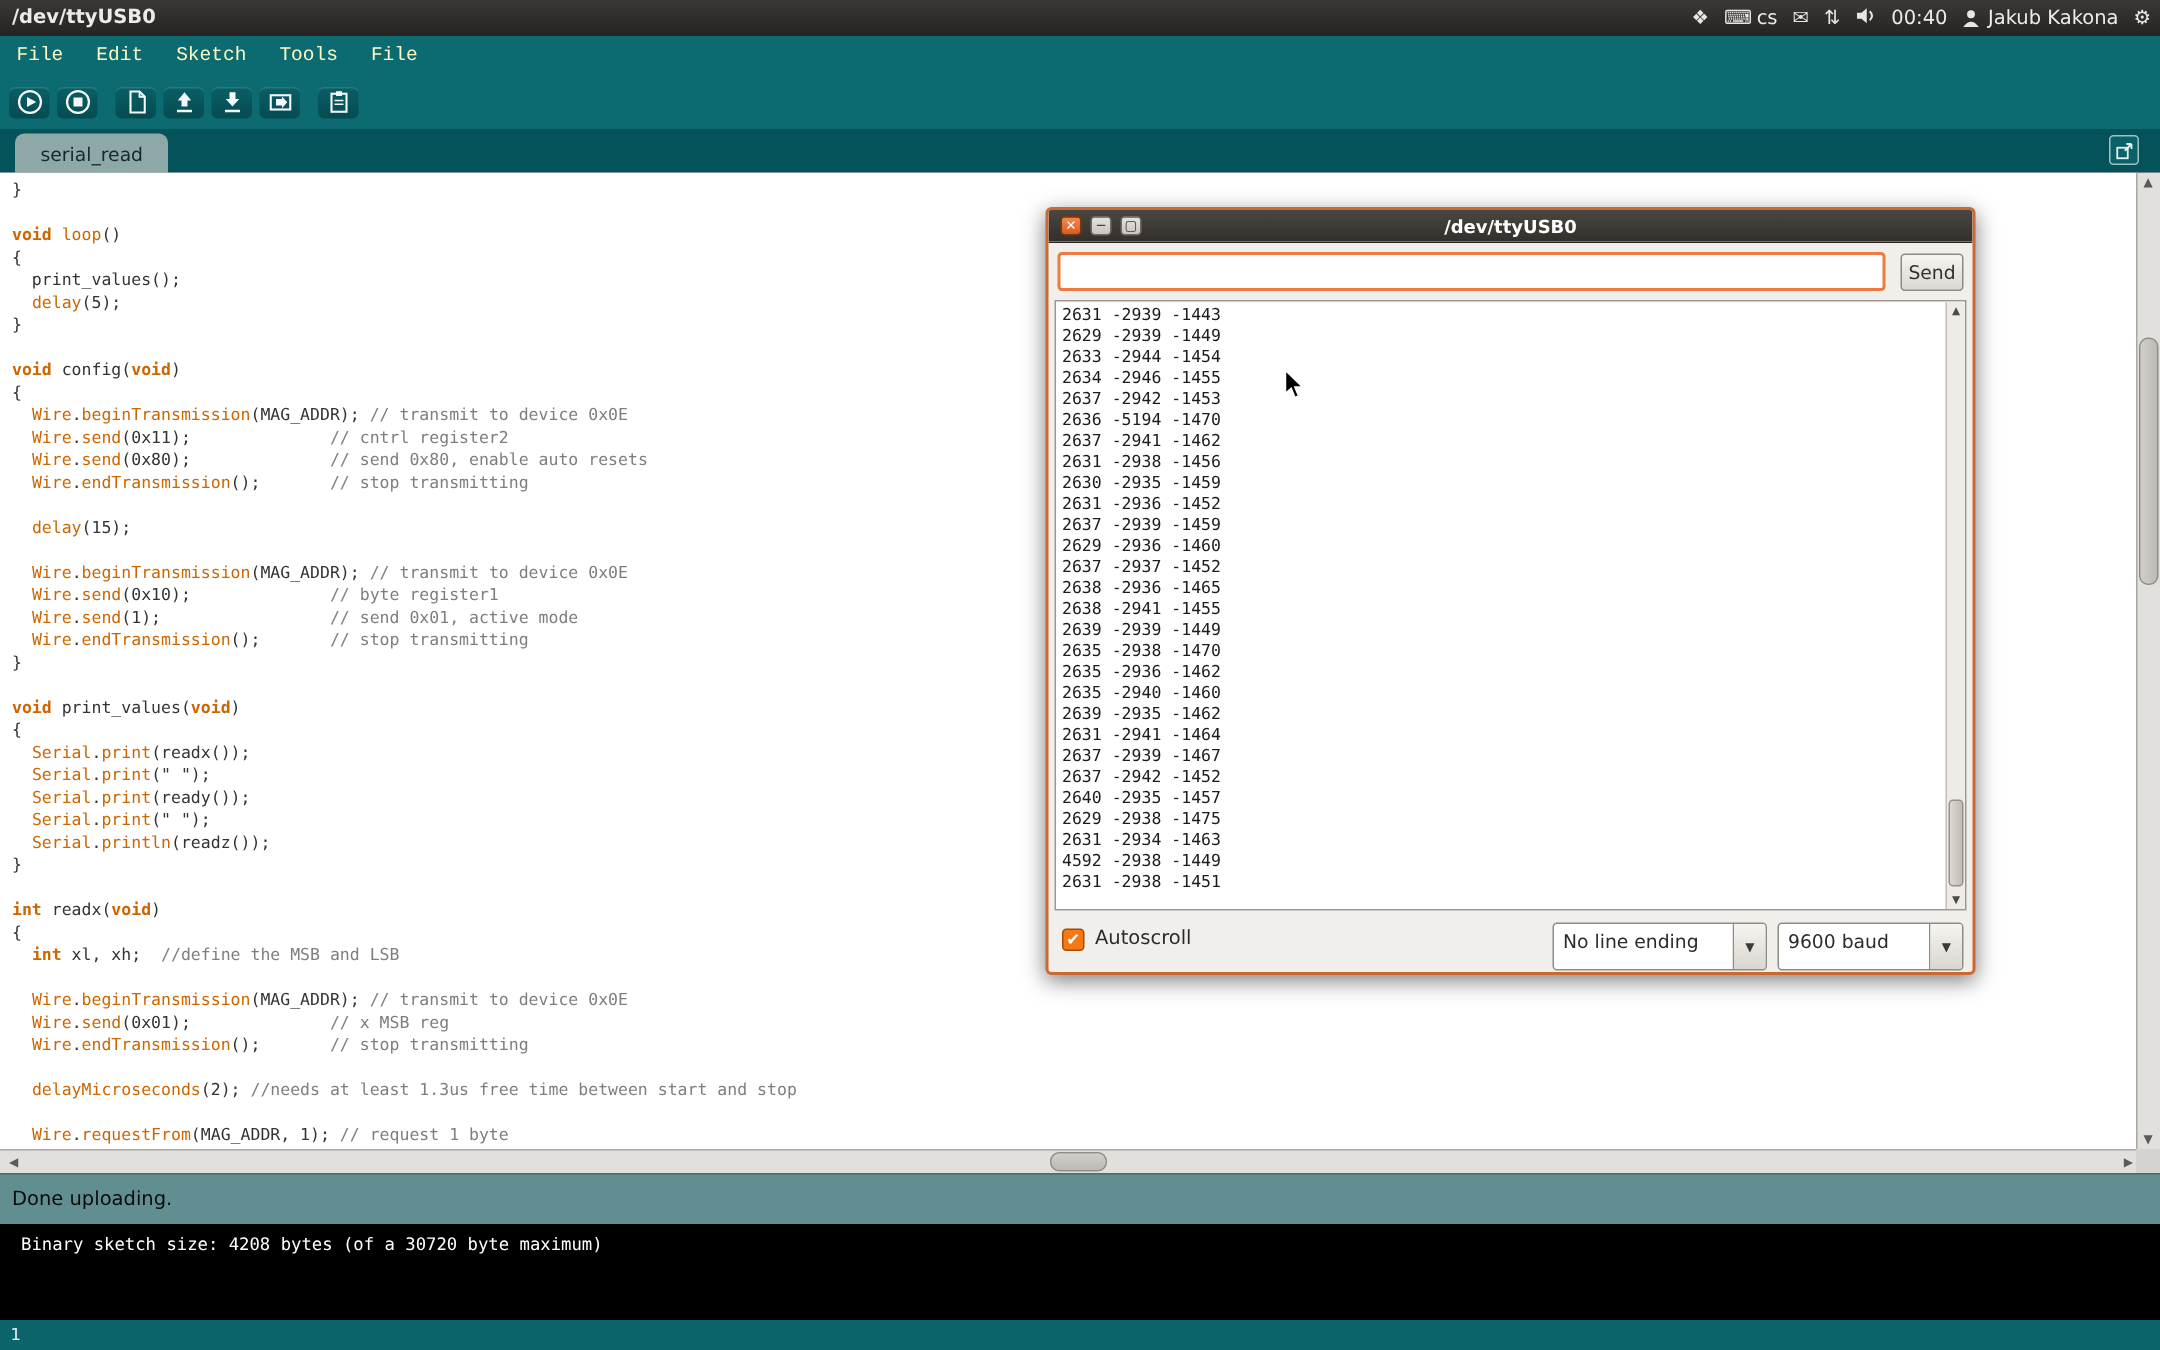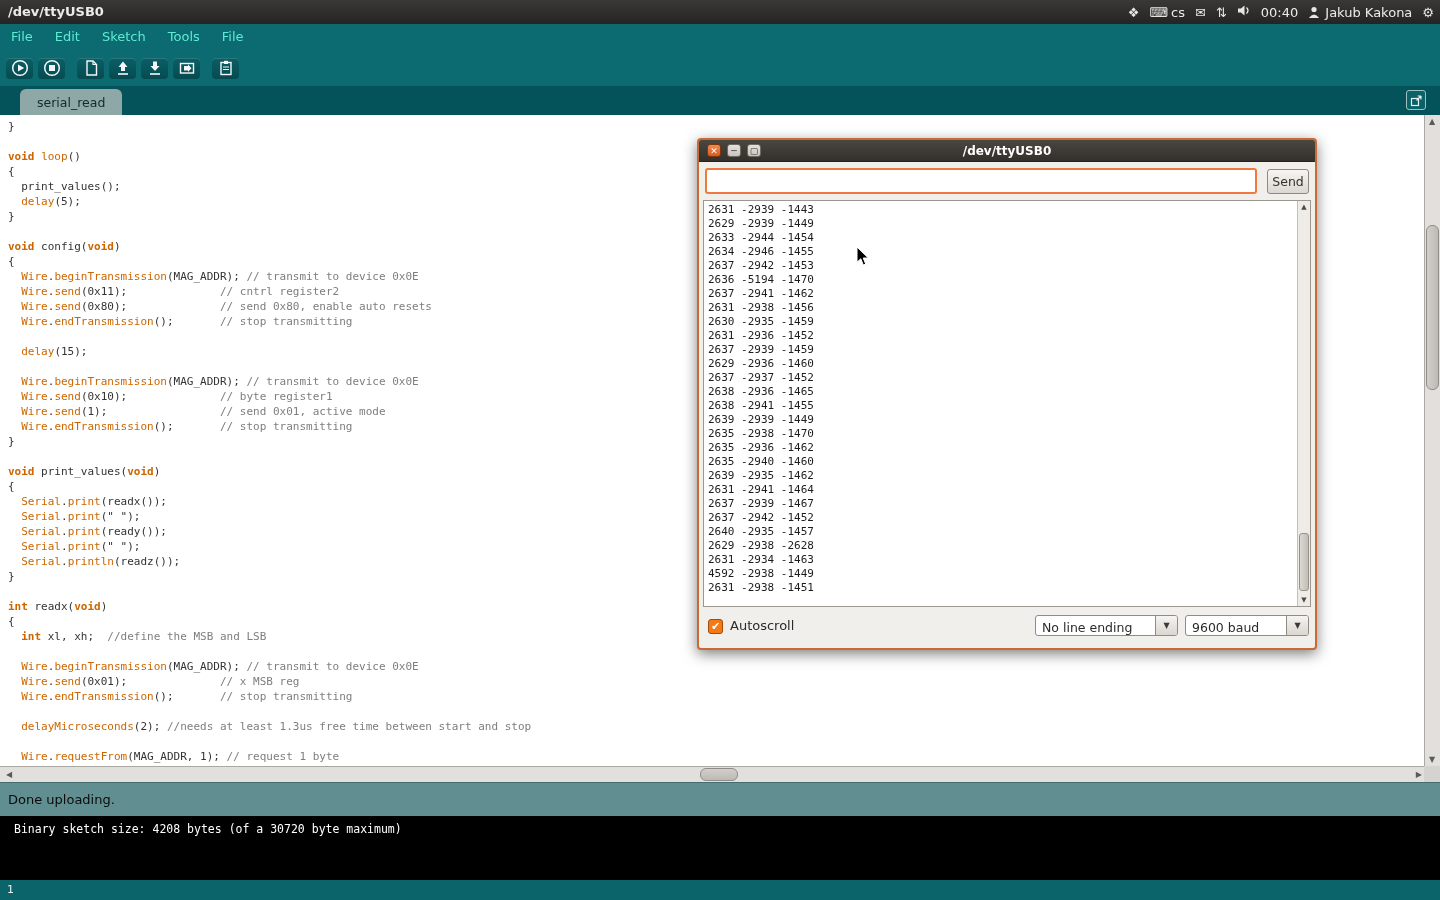--- a/index.html
+++ b/index.html
@@ -10,34 +10,34 @@
   #panel { position:absolute; left:0; top:0; width:1440px; height:24px;
            background:linear-gradient(#3a3836,#262422); color:#EDEBE8; }
   #panel .win-title { position:absolute; left:8px; top:0; line-height:24px; font-size:13px; font-weight:bold; }
   #panel .tray { position:absolute; right:6px; top:0; height:24px; display:flex; align-items:center; gap:10px; font-size:13px; }
   #panel .tray .ticon { font-size:13px; color:#E8E6E3; }
   #panel .kb { display:flex; align-items:center; gap:3px; }
   #panel .user-box { display:flex; align-items:center; gap:5px; }
 
   
   #menubar { position:absolute; left:0; top:24px; width:1440px; height:26px; background:#0B6B71;
-             display:flex; align-items:center; color:#5eead4; font-size:13px; }
+             display:flex; align-items:center; color:#fef9c3; font-size:13px;font-family:Liberation Mono, monospace; }
   .menu-item { padding:0 11px; line-height:26px; cursor:default; }
 
   
   #toolbar { position:absolute; left:0; top:50px; width:1440px; height:36px; background:#0B6B71;
              display:flex; align-items:center; padding-left:6px; gap:5px; }
   .tb { width:27px; height:21px; border-radius:4px; background:linear-gradient(#0A5F66,#054B51);
         box-shadow:inset 0 1px 0 rgba(255,255,255,.15); display:flex; align-items:center; justify-content:center; }
   .tb.gap { margin-left:7px; }
   .tb svg { display:block; }
 
   
   #tabstrip { position:absolute; left:0; top:86px; width:1440px; height:29px; background:#05535A; }
-  #tab-serial { position:absolute; left:20px; bottom:0; height:26px; padding:0 17px;
+  #tab-serial { position:absolute; left:10px; bottom:0; height:26px; padding:0 17px;
                 background:#8EA7A7; border-radius:6px 6px 0 0; display:flex; align-items:center;
                 font-size:12.5px; color:#17292A; }
   #tab-menu-btn { position:absolute; right:14px; top:4px; width:20px; height:20px; border:1px solid #9FC2C4;
                   border-radius:3px; background:#0A6167; display:flex; align-items:center; justify-content:center; }
 
   
   #editor { position:absolute; left:0; top:115px; width:1424px; height:651px; background:#FFFFFF;
             overflow:hidden; padding:4px 0 0 8px; }
   .code-line { font-family:"DejaVu Sans Mono", monospace; font-size:11px; line-height:15px;
                color:#333; white-space:pre; }
@@ -87,21 +87,21 @@
   #sm-lines { position:absolute; left:4px; top:2px; }
   .sm-line { font-family:"DejaVu Sans Mono", monospace; font-size:11px; line-height:14px; color:#1C1C1C; white-space:pre; }
   #sm-scroll { position:absolute; right:0; top:0; bottom:0; width:13px; background:#EFECE8; border-left:1px solid #C5C1BA; }
   #sm-scroll .arrow { position:absolute; left:0; width:12px; text-align:center; font-size:7px; color:#4A4A46; }
   #sm-scroll .thumb { position:absolute; left:1px; bottom:15px; width:10px; height:58px;
                       background:linear-gradient(90deg,#DCD8D2,#C2BDB6); border:1px solid #96928A; border-radius:3px; }
   #sm-bottom { position:absolute; left:0; top:452px; right:0; height:28px; }
   #sm-check { position:absolute; left:9px; top:5px; width:15px; height:15px; background:#F57915;
               border:1px solid #9E4E0C; border-radius:3px; color:#FFF; font-size:11px; line-height:13px; text-align:center; }
   #sm-check-label { position:absolute; left:31px; top:4px; font-size:13px; color:#2B2B2B; }
-  .combo { position:absolute; top:1px; height:21px; background:#FFF; border:1px solid #908C84; border-radius:3px;
+  .combo { position:absolute; top:1px; height:32px; background:#FFF; border:1px solid #908C84; border-radius:3px;
            display:flex; align-items:stretch; }
   .combo .val { flex:1; padding:4px 6px 0 6px; font-size:12.5px; color:#2B2B2B; white-space:nowrap; overflow:hidden; }
   .combo .btn { width:22px; border-left:1px solid #908C84; background:linear-gradient(#F6F4F1,#DAD6D0);
                 display:flex; align-items:center; justify-content:center; font-size:8px; color:#3A3A38;
                 border-radius:0 2px 2px 0; }
   #combo-ending { left:336px; width:143px; }
   #combo-baud { left:486px; width:124px;gap:21px; }
 
   
   #cursor { position:absolute; left:856px; top:246px; }
@@ -308,21 +308,21 @@
             <div class="sm-line">2638 -2941 -1455</div>
             <div class="sm-line">2639 -2939 -1449</div>
             <div class="sm-line">2635 -2938 -1470</div>
             <div class="sm-line">2635 -2936 -1462</div>
             <div class="sm-line">2635 -2940 -1460</div>
             <div class="sm-line">2639 -2935 -1462</div>
             <div class="sm-line">2631 -2941 -1464</div>
             <div class="sm-line">2637 -2939 -1467</div>
             <div class="sm-line">2637 -2942 -1452</div>
             <div class="sm-line">2640 -2935 -1457</div>
-            <div class="sm-line">2629 -2938 -2628</div>
+            <div class="sm-line">2629 -2938 -1475</div>
             <div class="sm-line">2631 -2934 -1463</div>
             <div class="sm-line">4592 -2938 -1449</div>
             <div class="sm-line">2631 -2938 -1451</div>
           </div>
         <div id="sm-scroll">
           <span class="arrow" style="top:2px;">▲</span>
           <div class="thumb"></div>
           <span class="arrow" style="bottom:2px;">▼</span>
         </div>
       </div>

